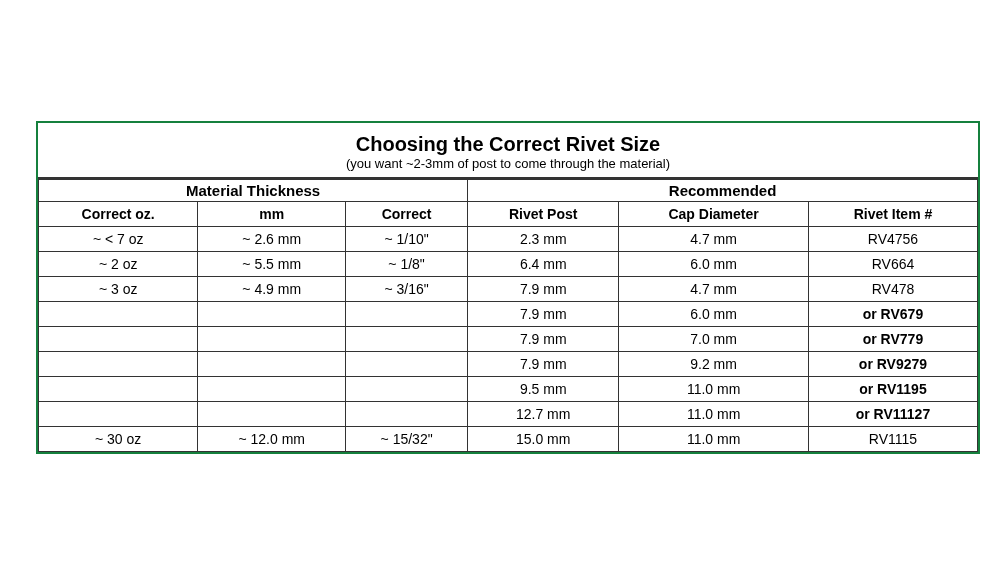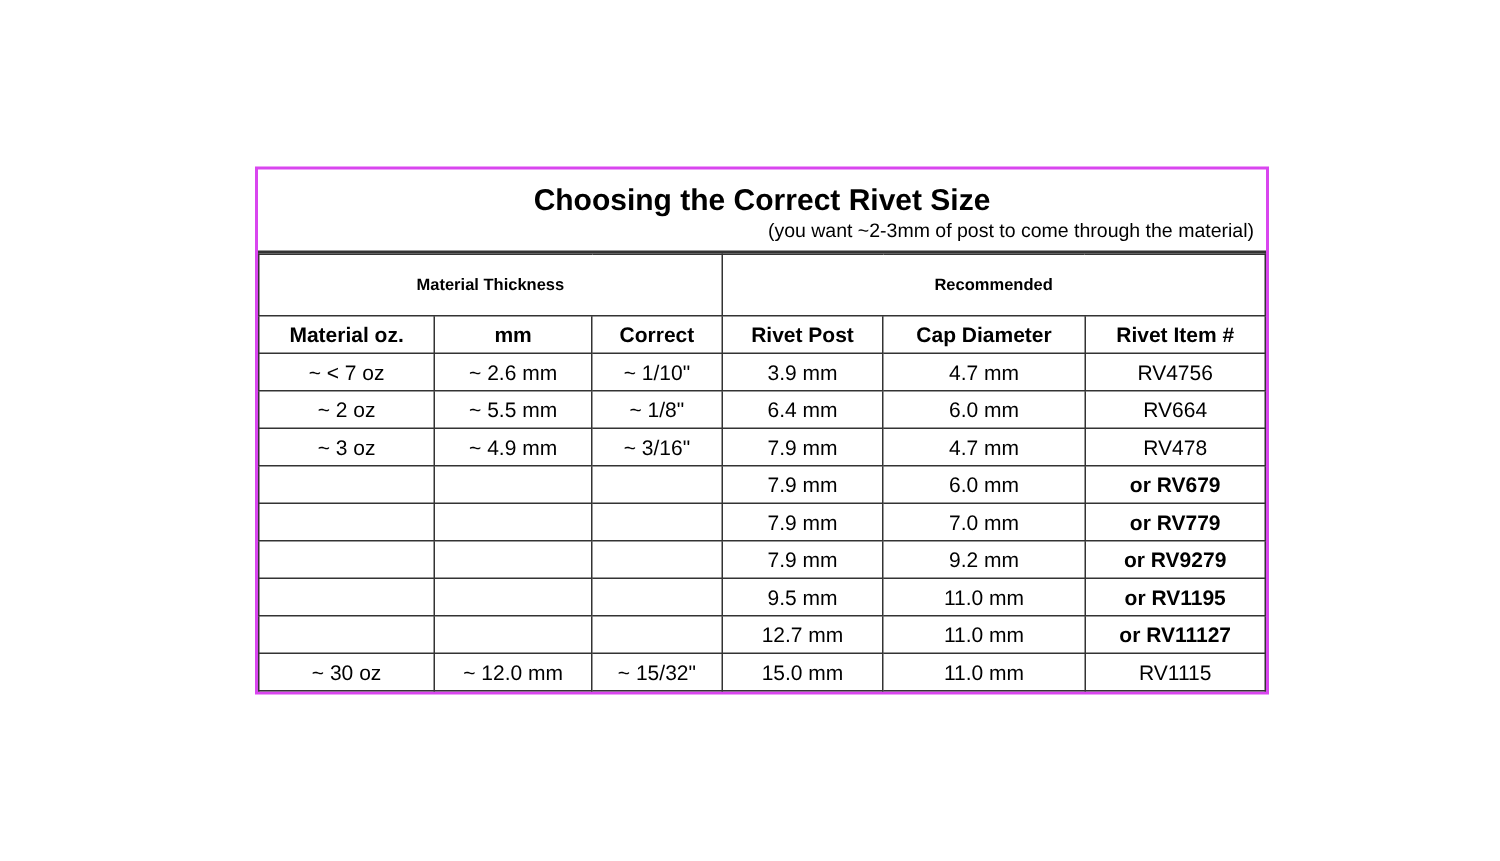--- a/index.html
+++ b/index.html
@@ -7,52 +7,51 @@
       background: #fff;
       font-family: Arial, Helvetica, sans-serif;
       font-size: 14px;
       display: flex;
       justify-content: center;
       align-items: center;
       min-height: 574px;
       width: 1000px;
     }
     .wrapper {
-      width: 676px;
-      border: 2px solid #d946ef;
+      width: 944px;
+      border: 2px solid #15803d;
       margin-left: 16px;
     }
     .title-section {
       text-align: center;
       padding: 10px 8px 6px;
       border-bottom: 2px solid #333;
     }
     .main-title {
       font-size: 20px;
       font-weight: bold;
     }
     .subtitle {
       font-size: 13px;
       font-weight: normal;
-      text-align: right;
     }
     table {
       width: 100%;
       border-collapse: collapse;
     }
     th, td {
       border: 1px solid #333;
       padding: 4px 8px;
       text-align: center;
       vertical-align: middle;
     }
     .group-header {
       font-weight: bold;
-      font-size: 11px;
-      padding: 14px 8px;
+      font-size: 15px;
+      padding: 2px 8px;
     }
     .col-header {
       font-weight: bold;
       font-size: 14px;
     }
   </style>
 </head>
 <body>
 
 <div class="wrapper">
@@ -60,34 +59,34 @@
     <div class="main-title">Choosing the Correct Rivet Size</div>
     <div class="subtitle">(you want ~2-3mm of post to come through the material)</div>
   </div>
   <table>
     <thead>
       <tr>
         <th class="group-header" colspan="3">Material Thickness</th>
         <th class="group-header" colspan="3">Recommended</th>
       </tr>
       <tr>
-        <th class="col-header">Material oz.</th>
+        <th class="col-header">Correct oz.</th>
         <th class="col-header">mm</th>
         <th class="col-header">Correct</th>
         <th class="col-header">Rivet Post</th>
         <th class="col-header">Cap Diameter</th>
         <th class="col-header">Rivet Item #</th>
       </tr>
     </thead>
     <tbody id="table-body">
     <tr>
           <td>~ &lt; 7 oz</td>
           <td>~ 2.6 mm</td>
           <td>~ 1/10"</td>
-          <td>3.9 mm</td>
+          <td>2.3 mm</td>
           <td>4.7 mm</td>
           <td>RV4756</td>
         </tr>
         <tr>
           <td>~ 2 oz</td>
           <td>~ 5.5 mm</td>
           <td>~ 1/8"</td>
           <td>6.4 mm</td>
           <td>6.0 mm</td>
           <td>RV664</td>

